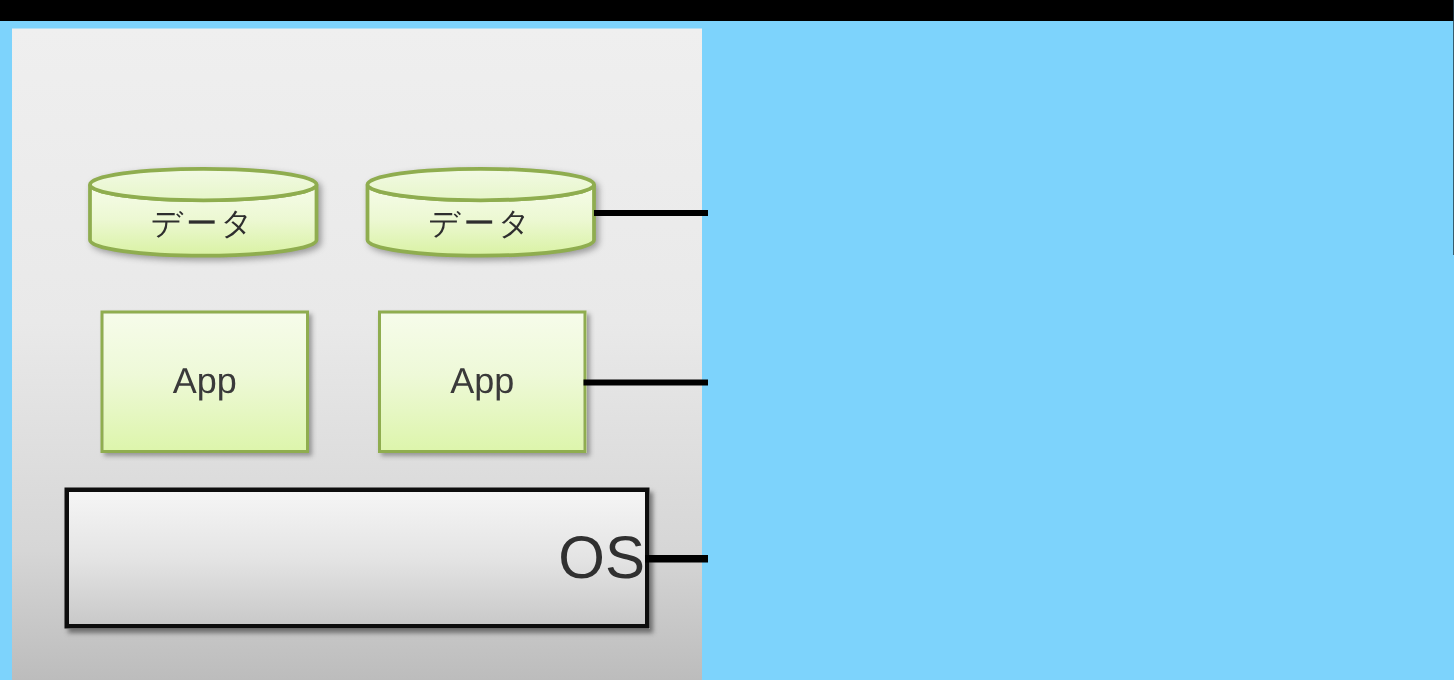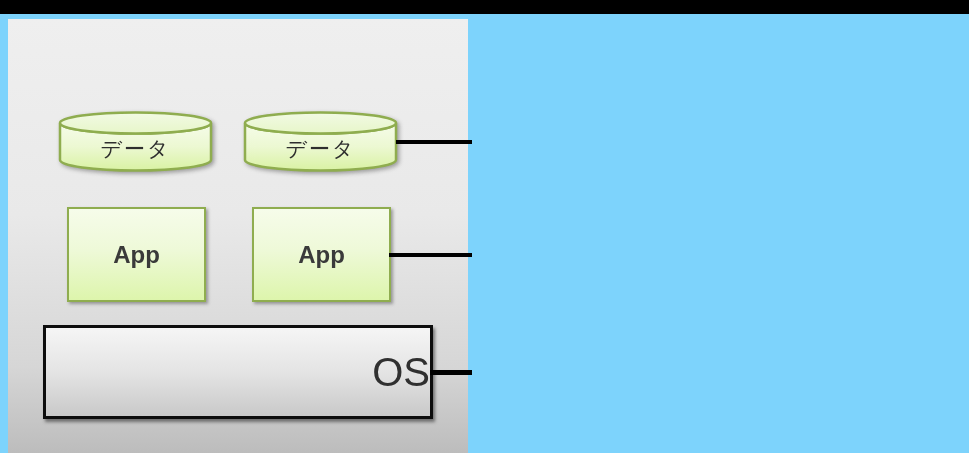--- a/index.html
+++ b/index.html
@@ -51,21 +51,20 @@
     width: 135px;
     height: 91px;
     border: 2px solid #8fad4f;
     background: linear-gradient(180deg, #f6fcea 0%, #eef9d8 45%, #ddf5ac 100%);
     box-shadow: 2px 2px 3px rgba(60,60,60,0.45);
     display: flex;
     align-items: center;
     justify-content: center;
     font-size: 24px;
     color: #3a3a3a;
-    font-weight: bold;
   }
   .os-box {
     position: absolute;
     left: 43px;
     top: 311px;
     width: 384px;
     height: 88px;
     border: 3px solid #0d0d0d;
     background: linear-gradient(180deg, #f5f5f5 0%, #e4e4e4 50%, #c9c9c9 100%);
     box-shadow: 2px 3px 3px rgba(40,40,40,0.55);

